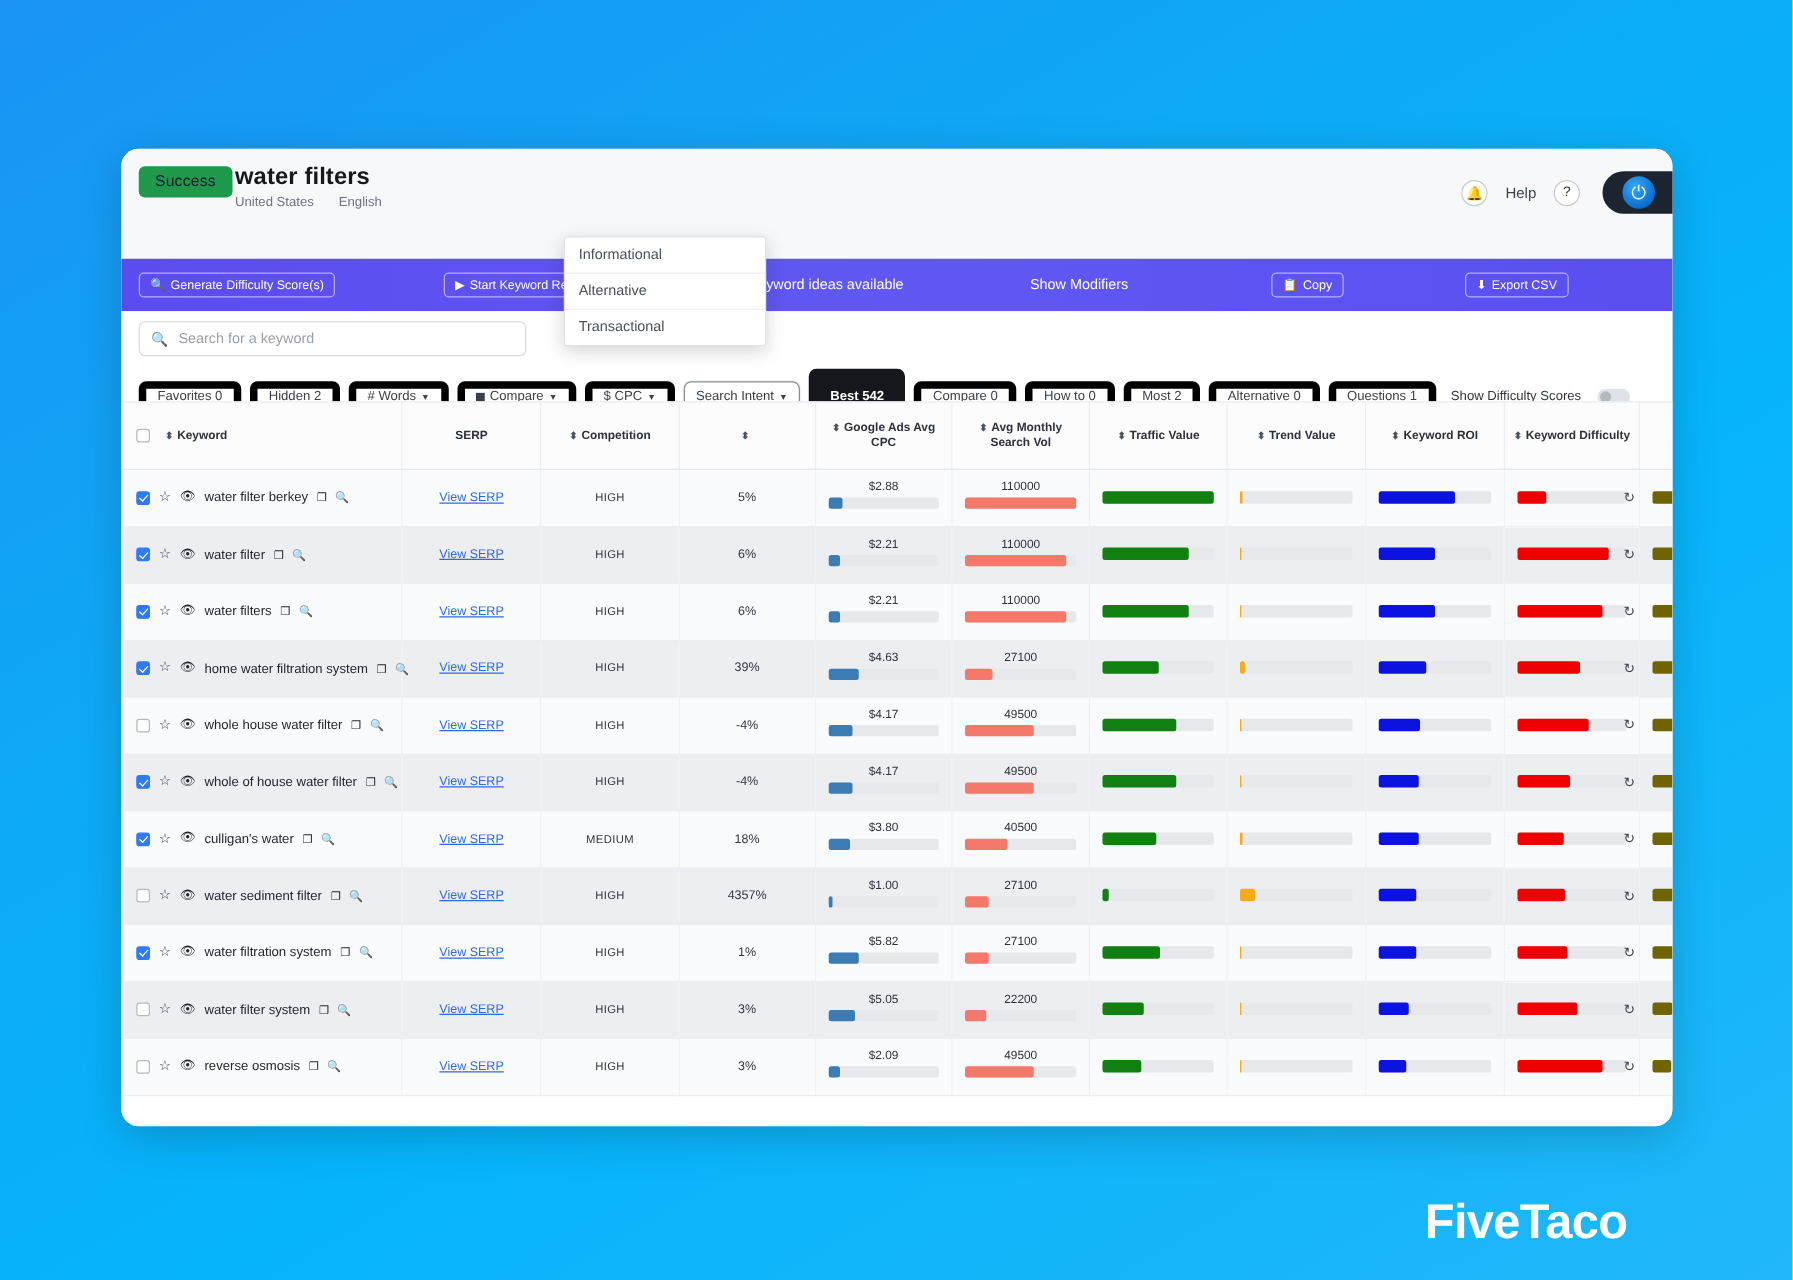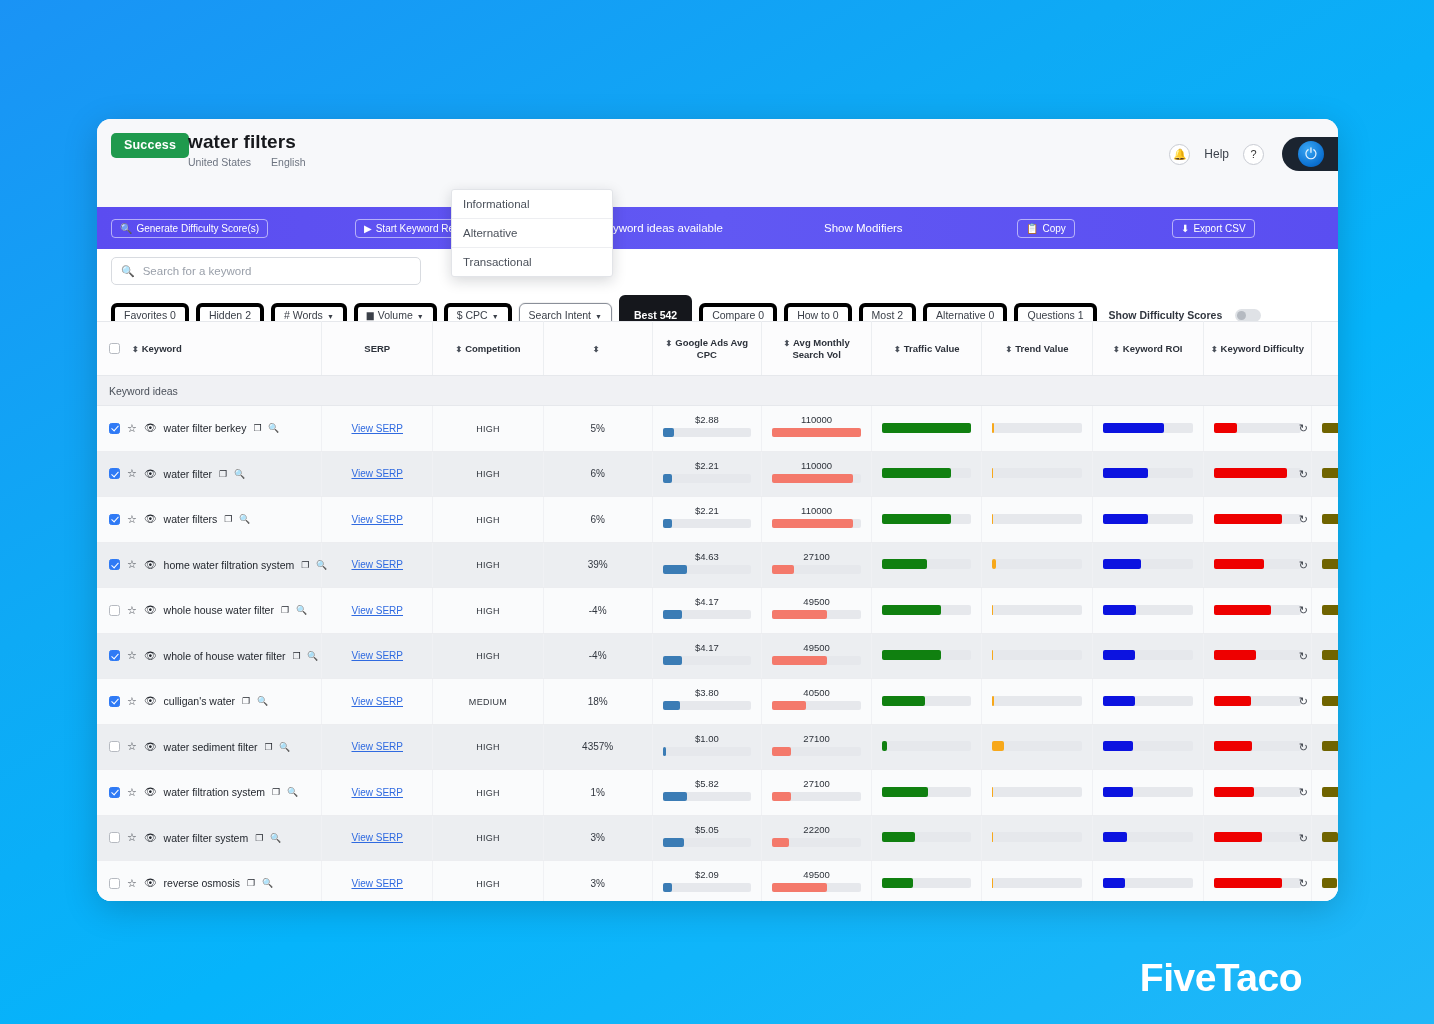--- a/index.html
+++ b/index.html
@@ -27,22 +27,22 @@
 
   
   #app-header {
     height: 88px;
     background: #f7f8fa;
     position: relative;
   }
   #success-badge {
     position: absolute; left: 14px; top: 14px;
     background: #1f9a4d;
-    color: #ffffff;
-    font-size: 12.5px; font-weight: bold;
+    color: #0f172a;
+    font-size: 12.5px; font-weight: normal;
     padding: 5px 13px 6px 13px;
     border-radius: 5px;
     letter-spacing: .2px;
   }
   #header-title {
     position: absolute; left: 91px; top: 12px;
     font-size: 19px; font-weight: bold; color: #16181c;
     letter-spacing: .1px;
   }
   #header-meta {
@@ -115,38 +115,38 @@
     font-size: 11.5px; color: #3b4049;
     font-family: "Liberation Sans", sans-serif;
     background: transparent;
   }
   #search-input::placeholder { color: #9aa0aa; }
   #filter-row {
     position: absolute; left: 14px; top: 46px;
     display: flex; align-items: center; gap: 7px;
   }
   .filter-btn {
-    border: 4px solid #000000; background: #fff;
+    border: 6px solid #000000; background: #fff;
     border-radius: 6px;
     font-size: 10.5px; color: #3b4049;
     height: 24px; padding: 0 9px;
     display: inline-flex; align-items: center; gap: 4px;
     white-space: nowrap;
     font-family: "Liberation Sans", sans-serif;
   }
   .filter-btn.dark {
     background: #15171c; color: #fff; border-color: #15171c;
     font-weight: bold; padding: 16px 11px; height: 25px;
   }
   .filter-btn.active {
     border: 1.6px solid #8a8f99;
     box-shadow: 0 0 0 1px rgba(0,0,0,.05);
   }
   .caret { font-size: 7px; line-height: 1; position: relative; top: 1px; }
-  #show-diff-label { font-size: 10.5px; color: #31363f; font-weight: bold; margin-left: 5px; white-space: nowrap;}
+  #show-diff-label { font-size: 10.5px; color: #31363f; font-weight: normal; margin-left: 5px; white-space: nowrap;}
   #diff-toggle {
     width: 26px; height: 13px; border-radius: 7px;
     background: #dfe2e6; position: relative; margin-left: 6px;
   }
   #diff-toggle::after {
     content: ""; position: absolute; left: 2px; top: 2px;
     width: 9px; height: 9px; border-radius: 50%; background: #b5bac1;
   }
 
   
@@ -311,21 +311,21 @@
         </button>
         <button class="filter-btn">
           <span>Hidden 2</span>
         </button>
         <button class="filter-btn">
           <span># Words</span>
           <span class="caret">▼</span>
         </button>
         <button class="filter-btn">
           <span style="font-size: 9px;">▆</span>
-          <span>Volume</span>
+          <span>Compare</span>
           <span class="caret">▼</span>
         </button>
         <button class="filter-btn">
           <span>$ CPC</span>
           <span class="caret">▼</span>
         </button>
         <button class="filter-btn active">
           <span>Search Intent</span>
           <span class="caret">▼</span>
         </button>
@@ -382,23 +382,20 @@
             <th><span class="sort-ico">⬍</span><span>Google Ads Avg CPC</span></th>
             <th><span class="sort-ico">⬍</span><span>Avg Monthly Search Vol</span></th>
             <th><span class="sort-ico">⬍</span><span>Traffic Value</span></th>
             <th><span class="sort-ico">⬍</span><span>Trend Value</span></th>
             <th><span class="sort-ico">⬍</span><span>Keyword ROI</span></th>
             <th><span class="sort-ico">⬍</span><span>Keyword Difficulty</span></th>
             <th></th>
           </tr>
       </thead>
       <tbody>
-        <tr id="group-row">
-          <td colspan="11">Keyword ideas</td>
-        </tr>
       <tr class="krow norm">
             <td class="kw-cell">
               <div class="kw-inner">
                 <span class="cb on"></span>
                 <span class="star-ico">☆</span>
                 <span class="eye-ico">👁</span>
                 <span class="kw-text">water filter berkey</span>
                 <span class="mini-ico">❐</span>
                 <span class="mini-ico">🔍</span>
               </div>

